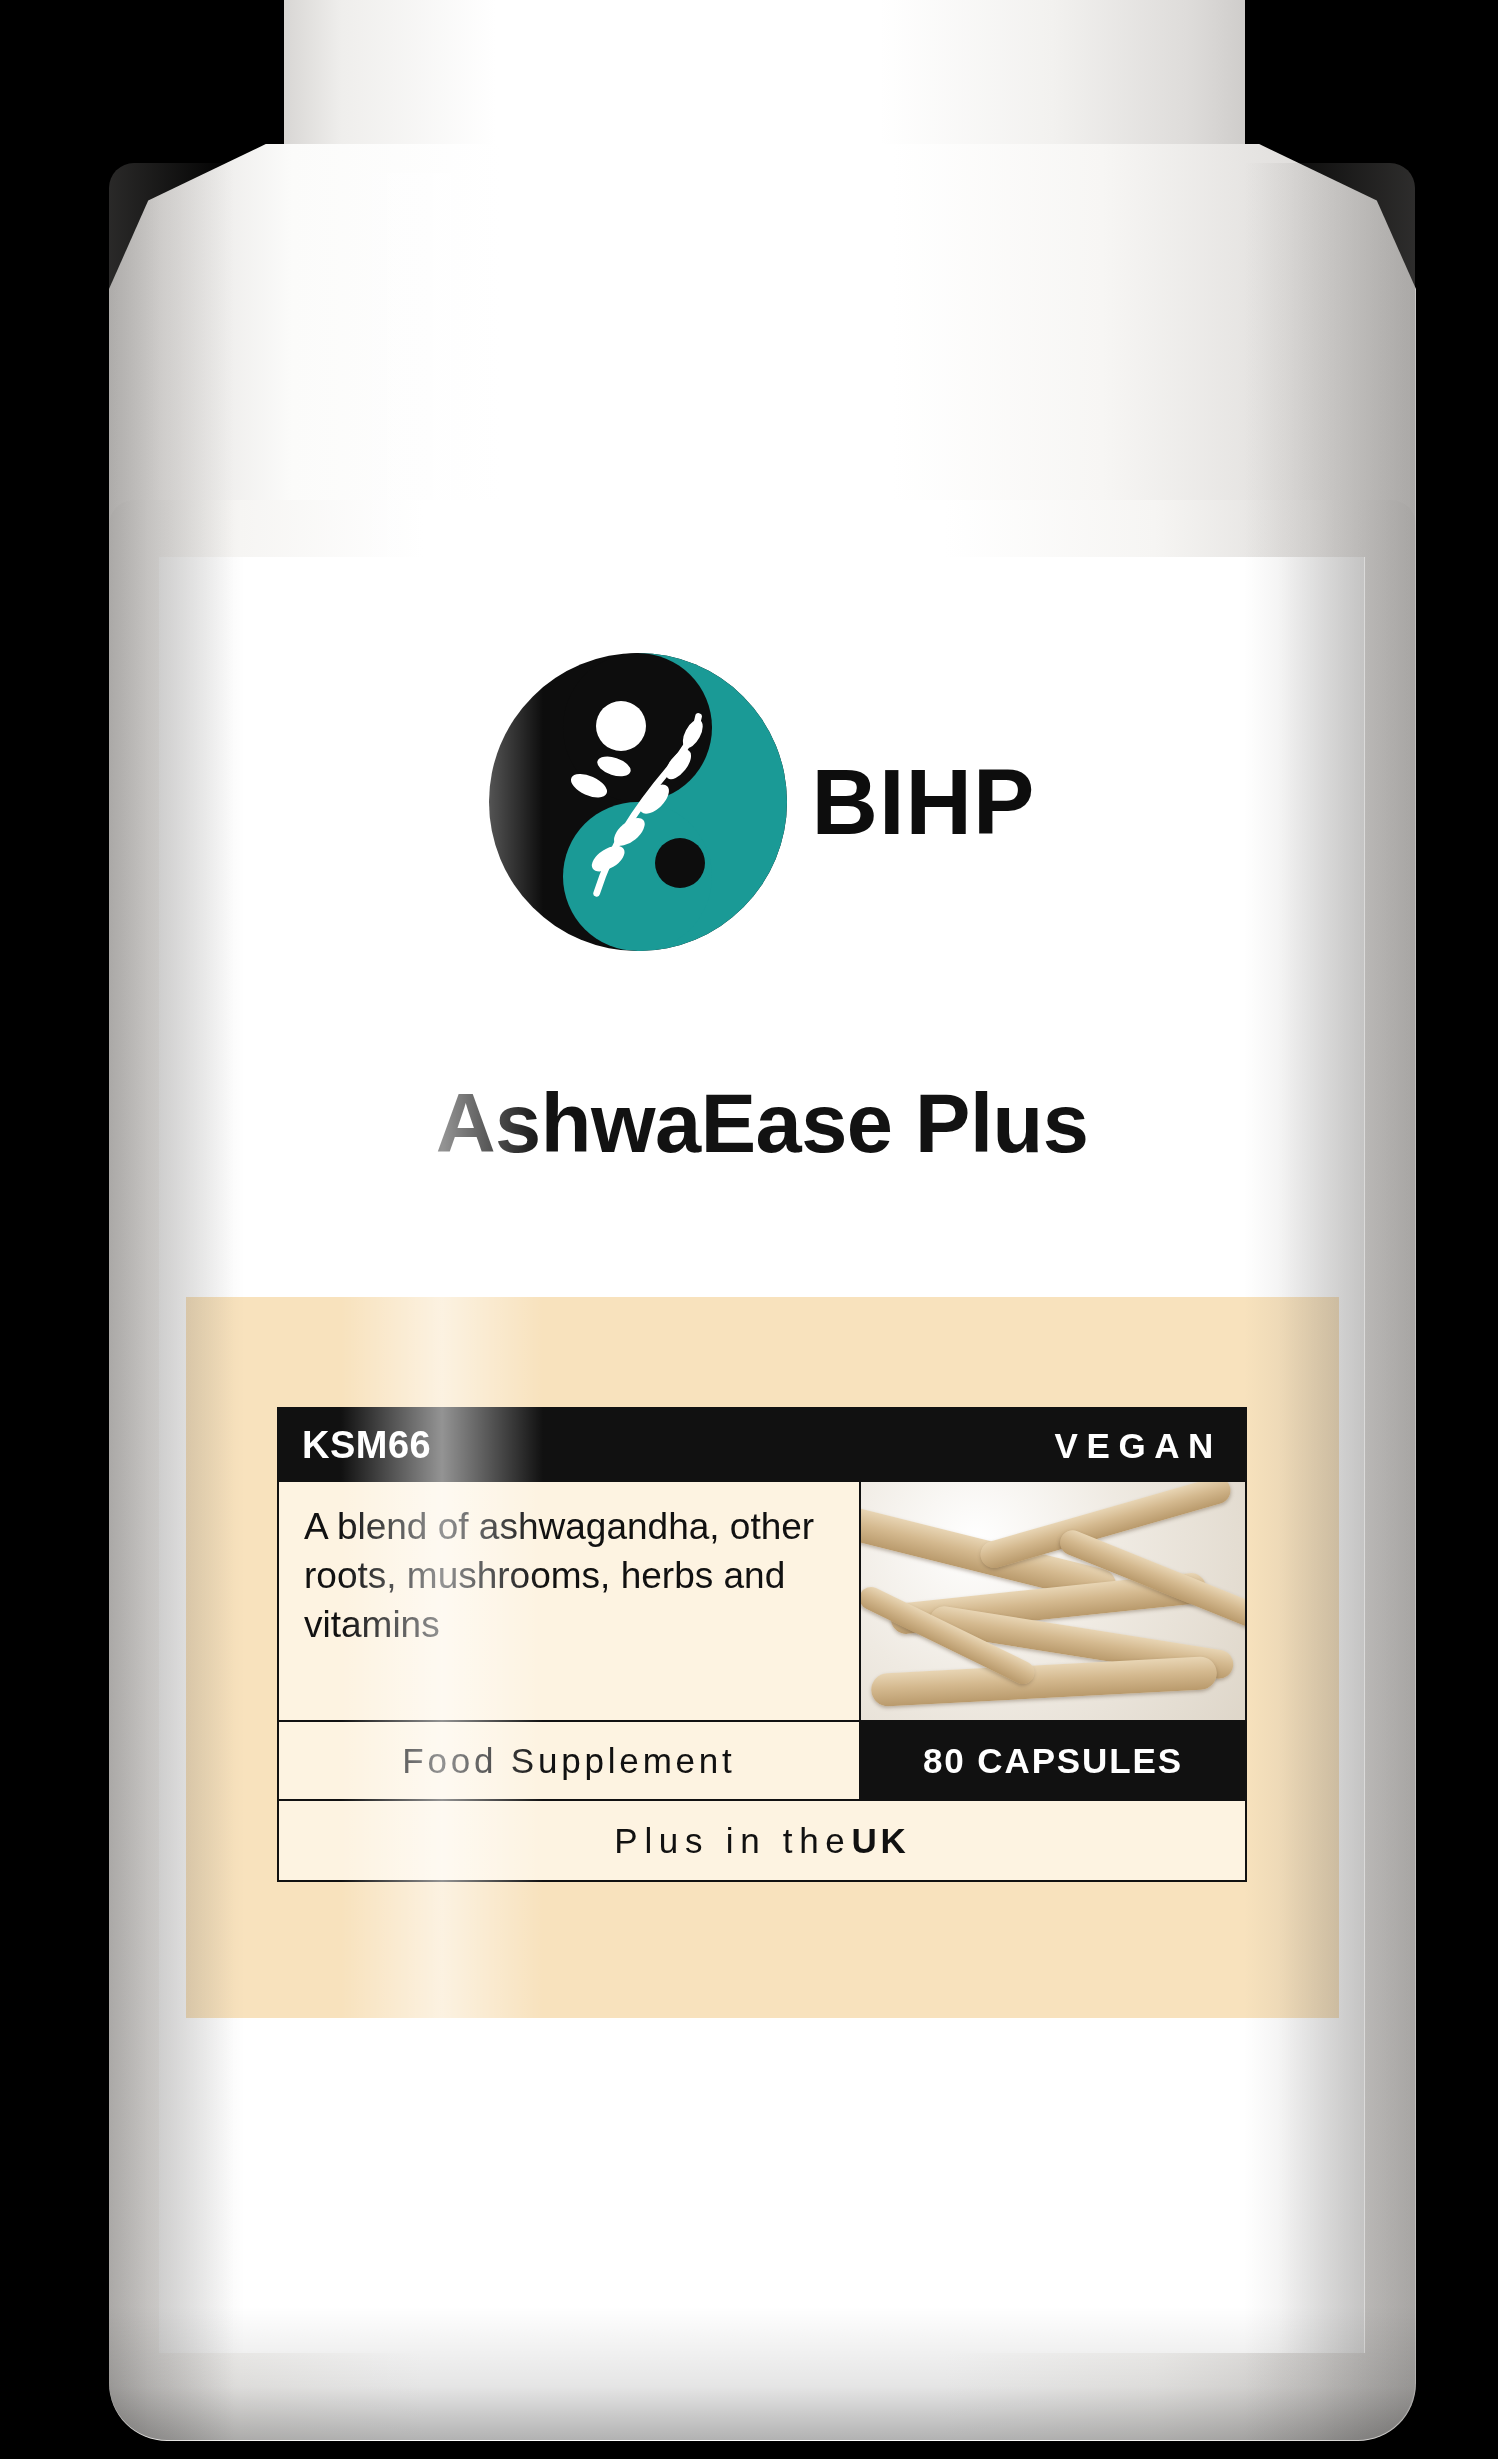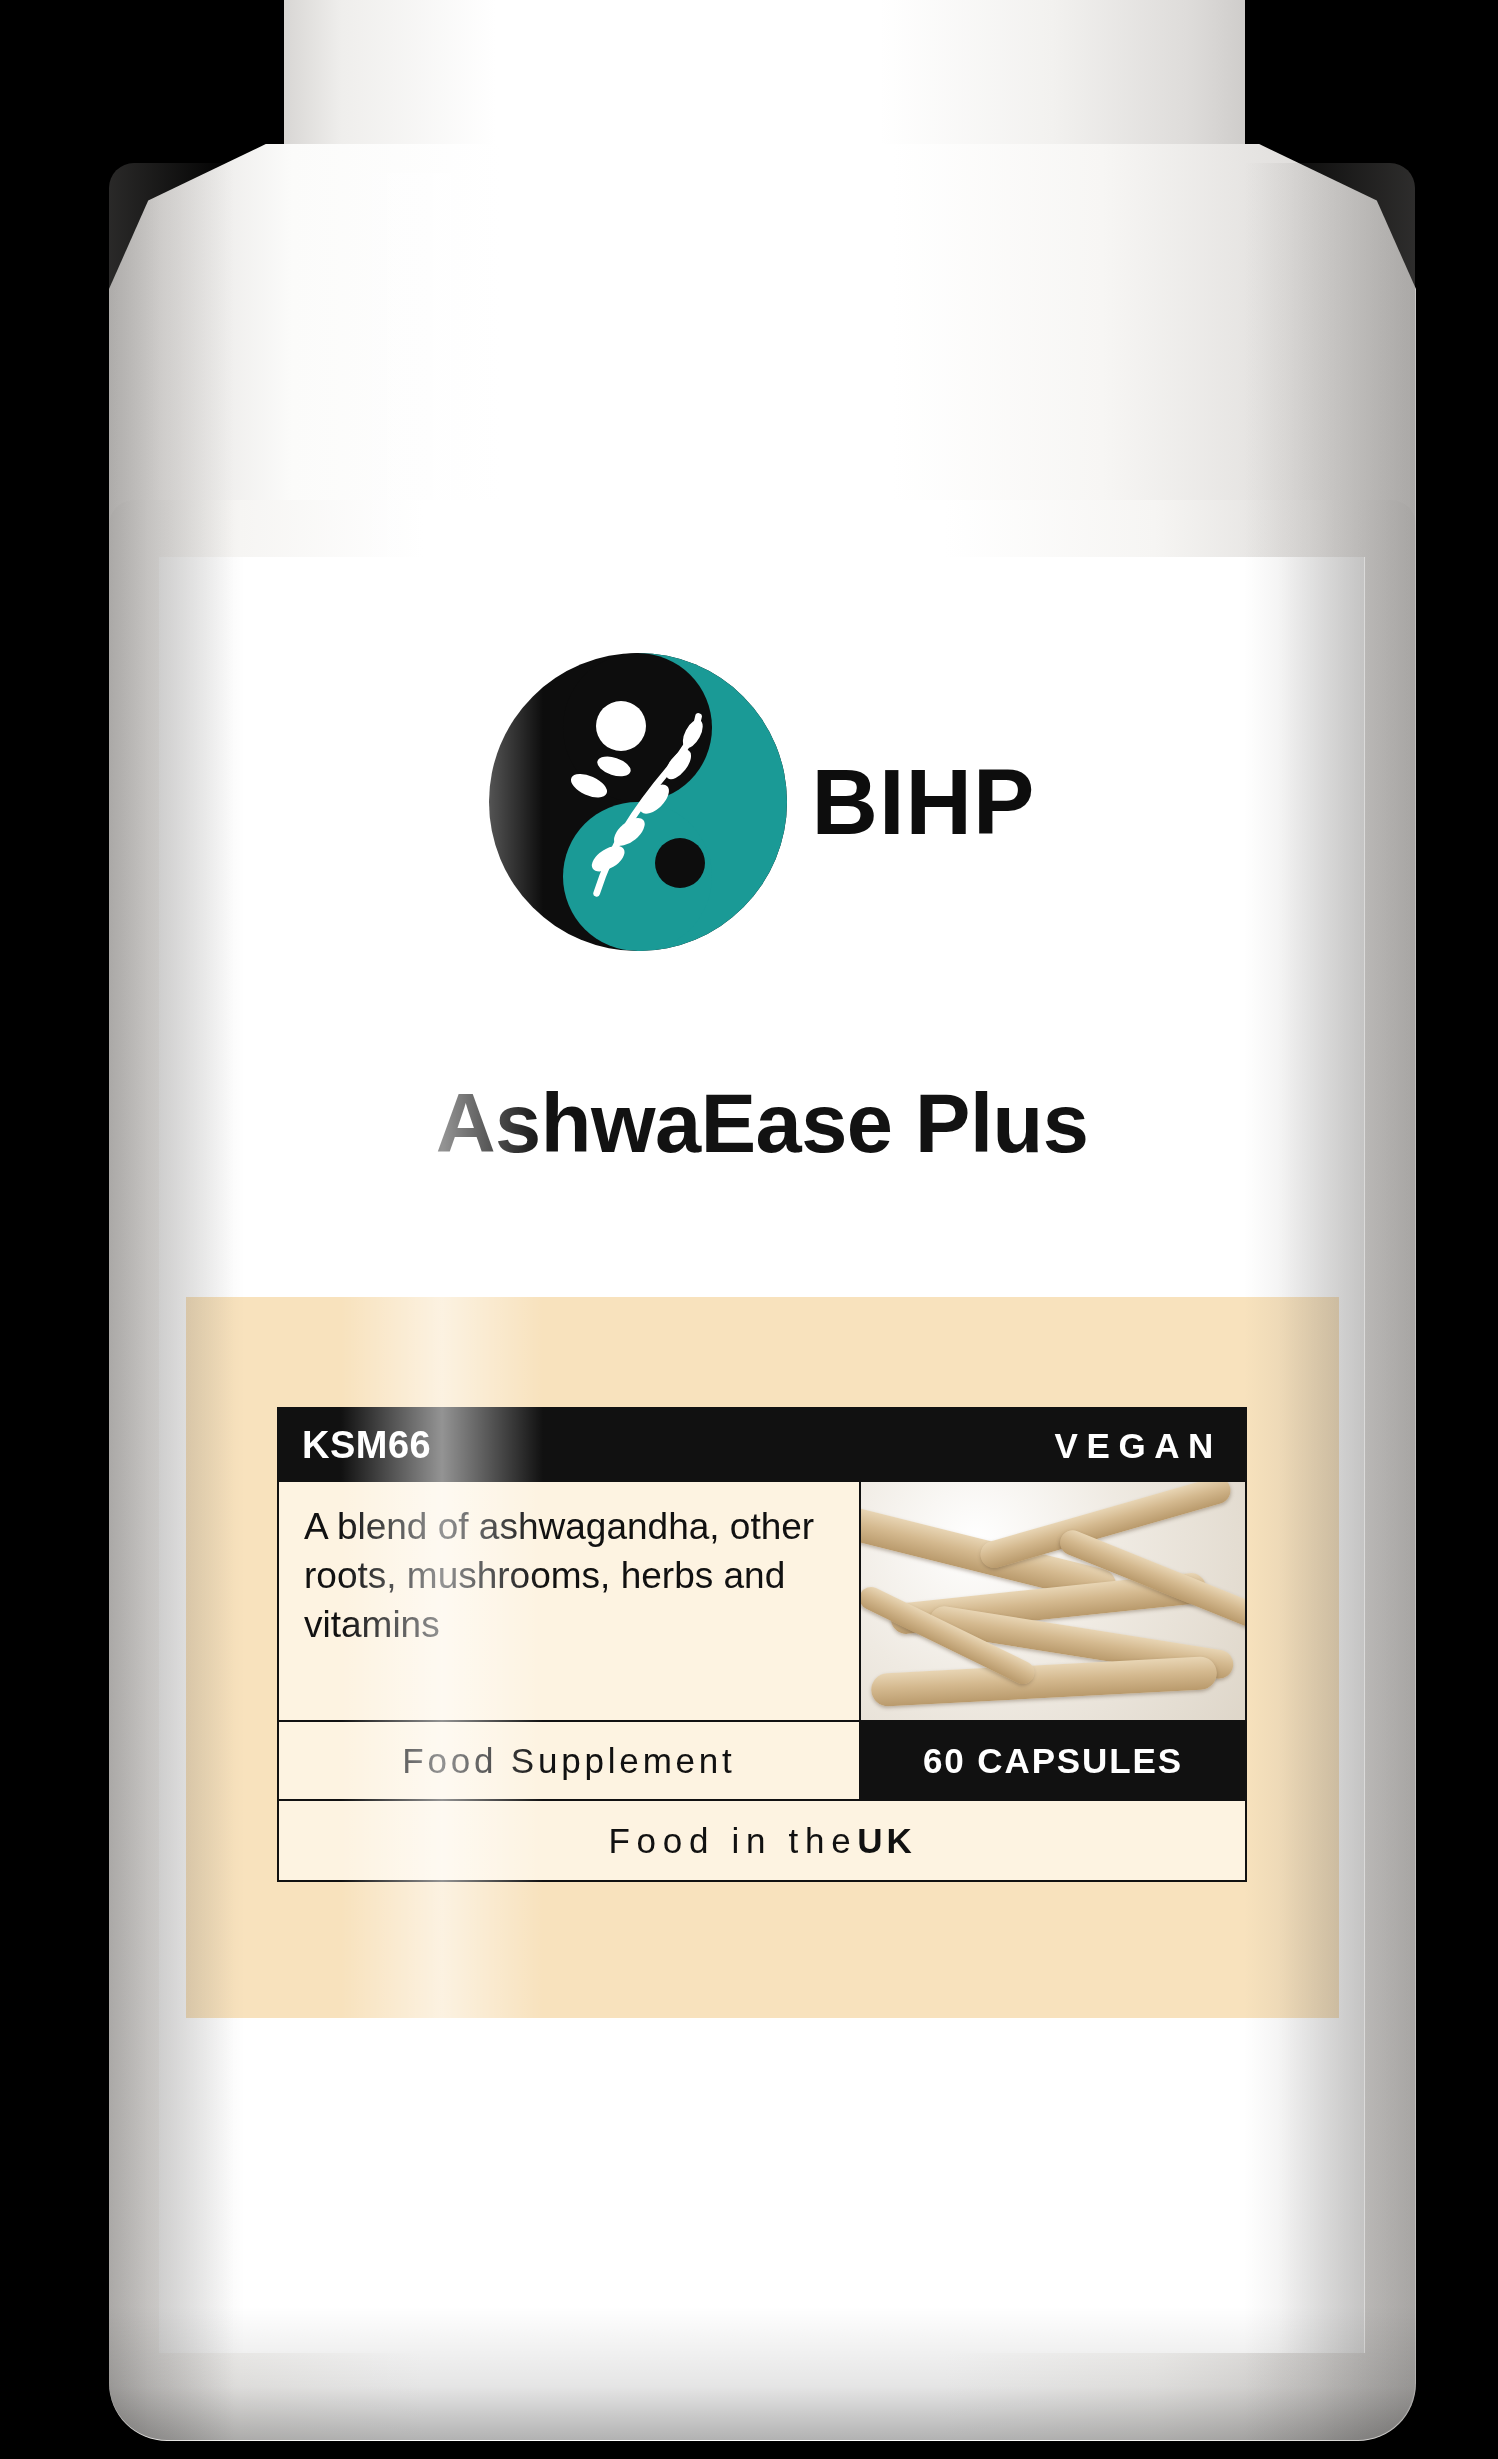--- a/index.html
+++ b/index.html
@@ -407,25 +407,25 @@
               <div class="root" style="left:67px; top:146px; width:307px; height:29px; transform:rotate(9deg);"></div>
               <div class="root" style="left:115px; top:27px; width:259px; height:27px; transform:rotate(-16deg);"></div>
               <div class="root" style="left:9.6px; top:183px; width:346px; height:33px; transform:rotate(-3deg);"></div>
               <div class="root" style="left:192px; top:85px; width:221px; height:25px; transform:rotate(22deg);"></div>
               <div class="root" style="left:-9.6px; top:142px; width:192px; height:23px; transform:rotate(26deg);"></div>
             </div>
           </div>
 
           <div class="info-bot">
             <div class="food-supp">Food Supplement</div>
-            <div class="capsules">60 CAPSULES</div>
+            <div class="capsules">80 CAPSULES</div>
           </div>
 
           <div class="made-in">
-            <span>Food in the </span>
+            <span>Plus in the </span>
               <b>UK</b>
           </div>
 
         </div>
       </div>
 
     </div>
 
     <div class="label-curve-l"></div>
     <div class="label-curve-r"></div>

